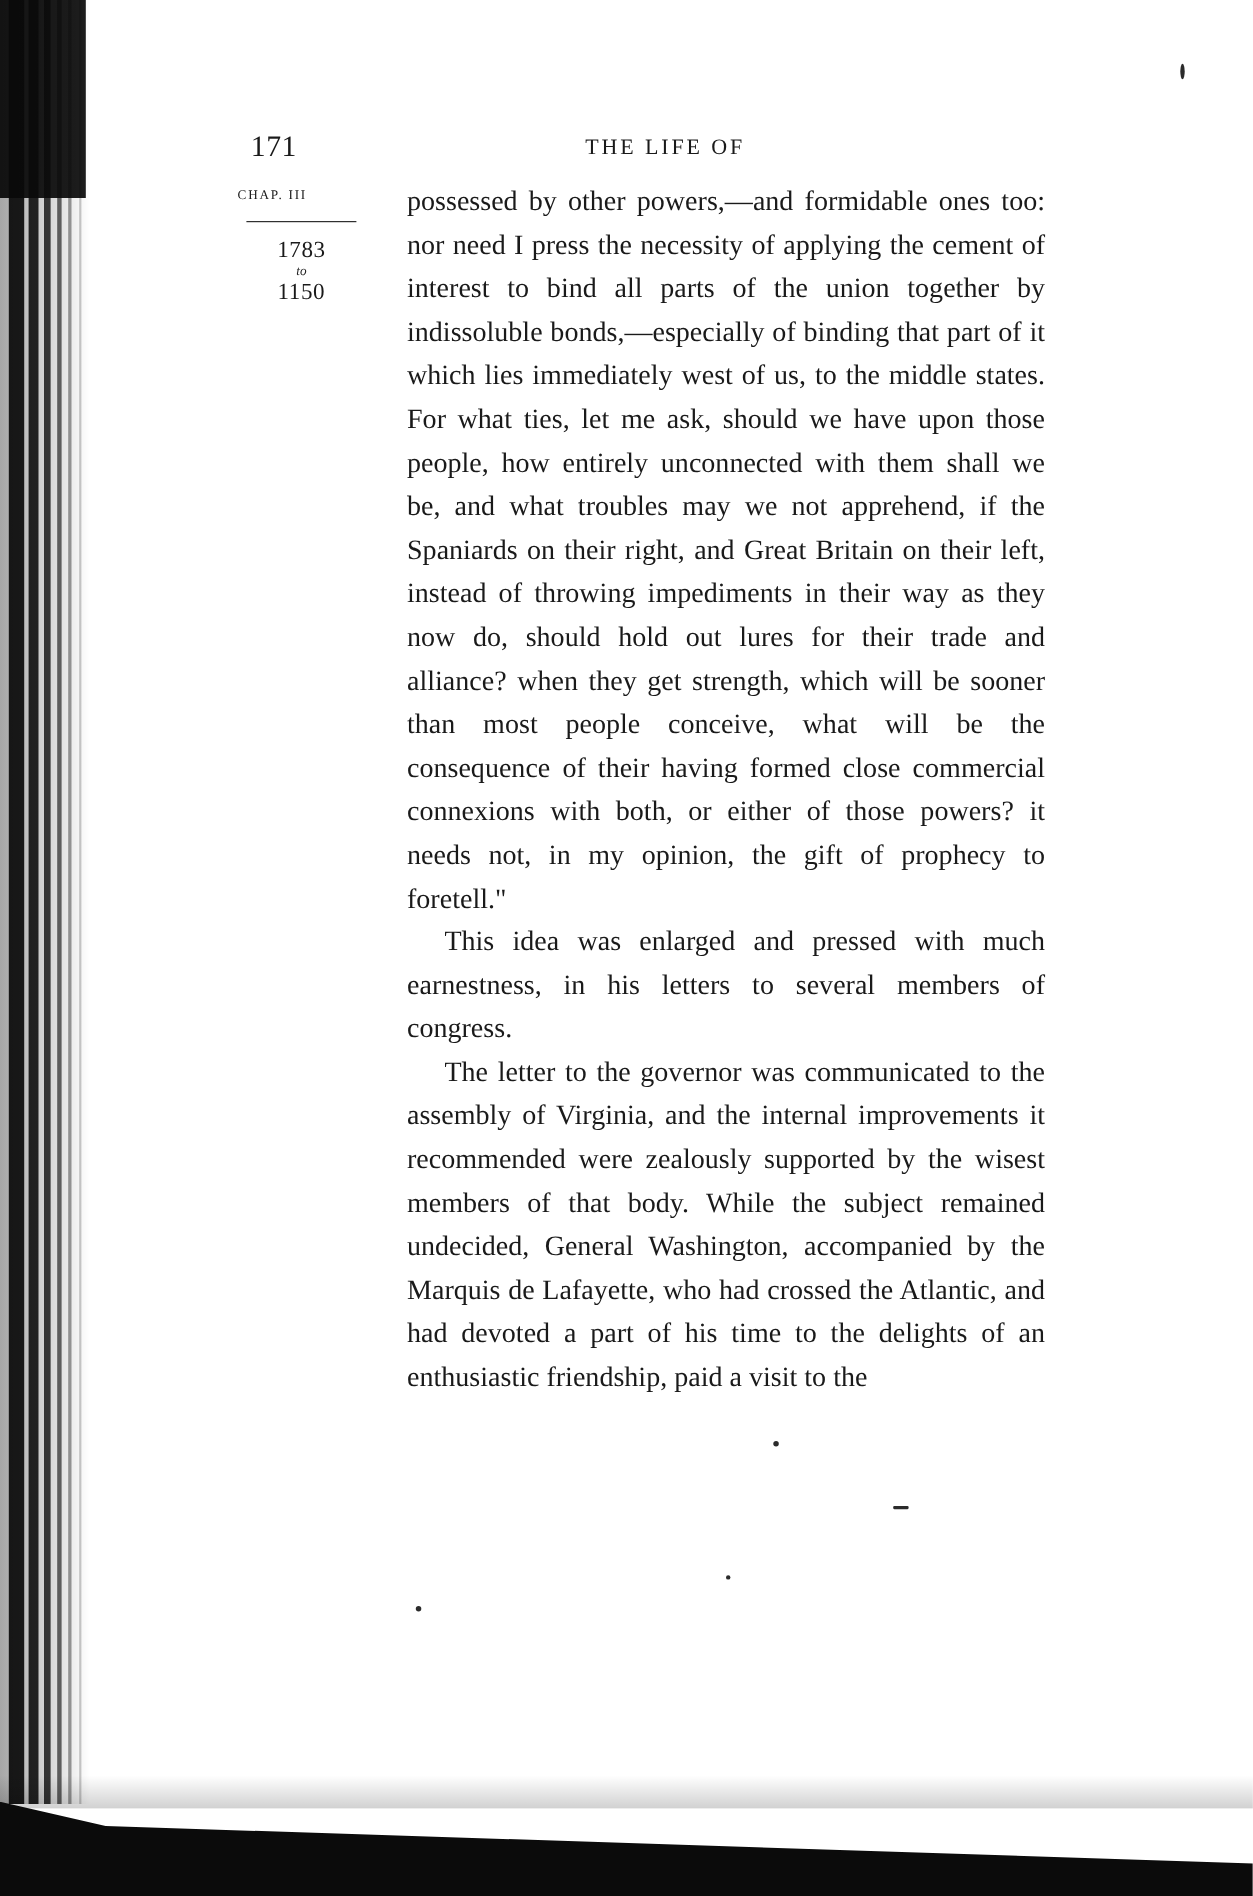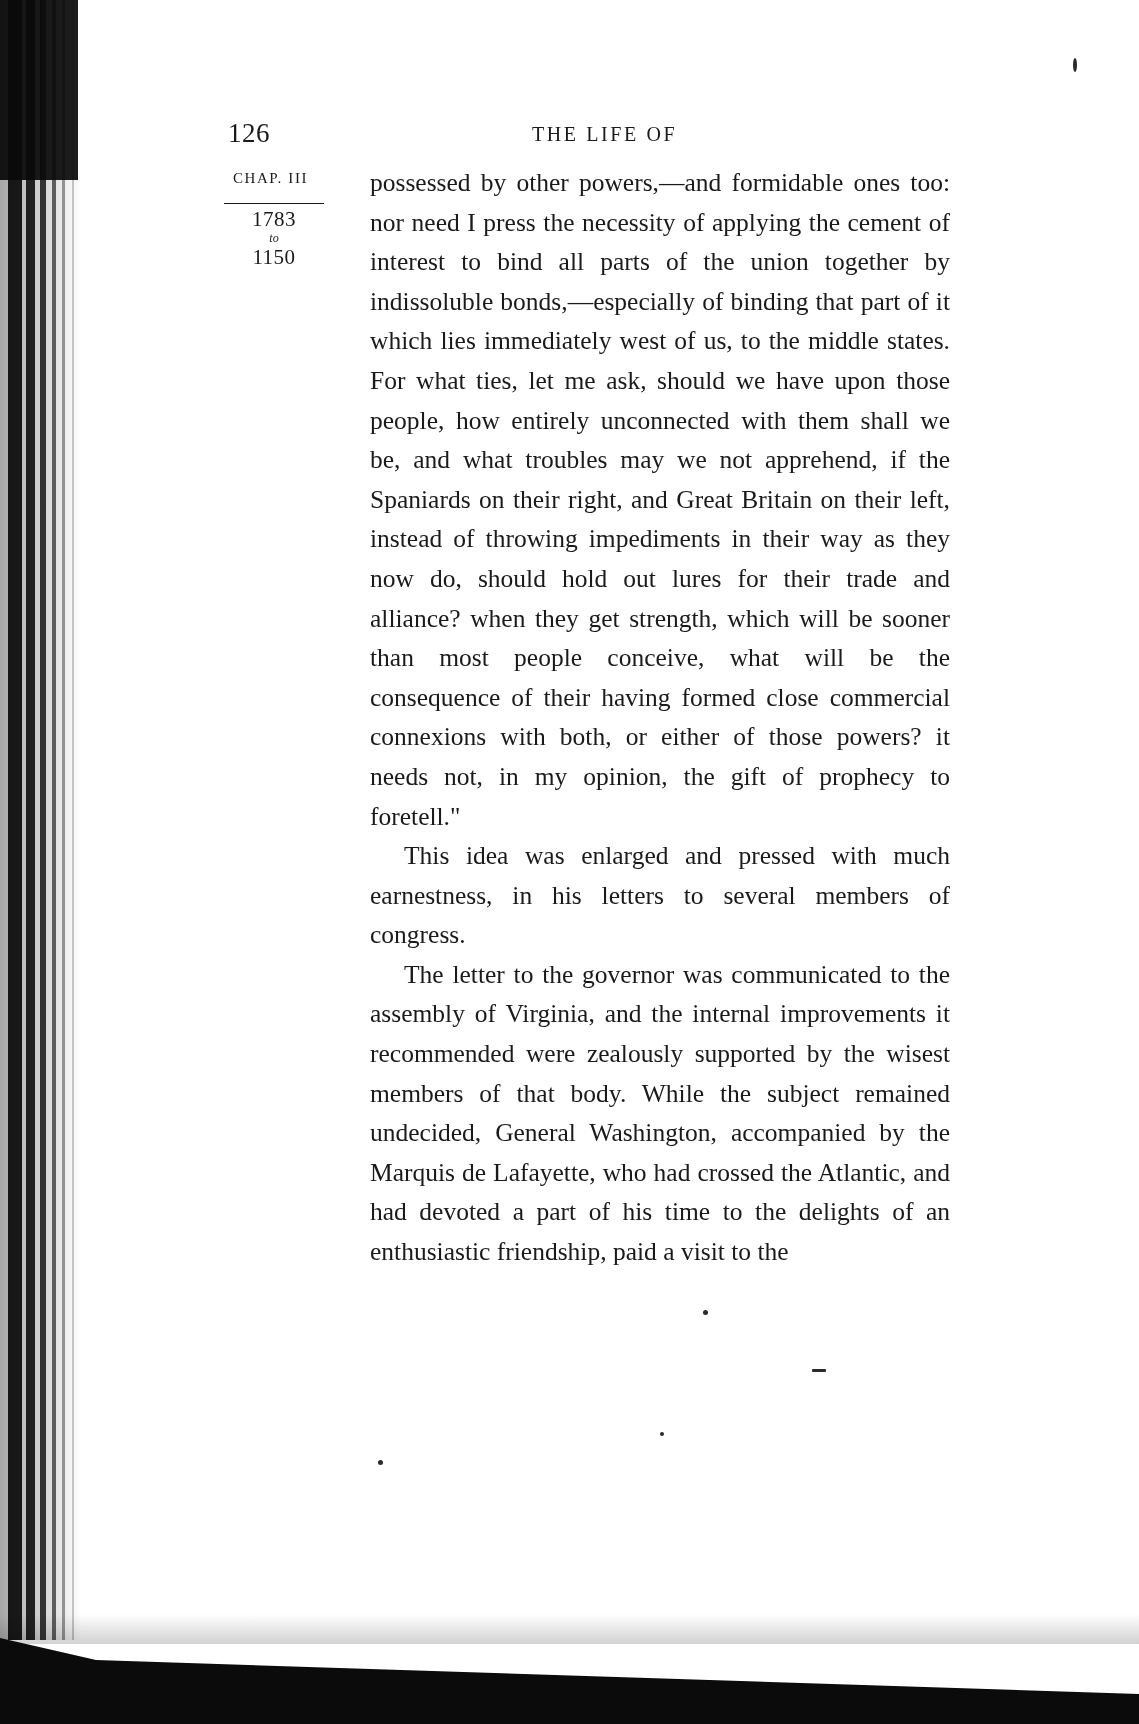--- a/index.html
+++ b/index.html
@@ -100,34 +100,34 @@
 
   
   .sidenote {
     position: absolute;
     left: 200px;
     top: 170px;
     width: 125px;
     text-align: center;
   }
   .chap-label {
-    font-size: 15px;
+    font-size: 12px;
     letter-spacing: 1.6px;
-    text-align: center;
+    text-align: left;
     padding-left: 16px;
   }
   .year-block {
     margin-top: 16px;
     width: 100px;
     margin-left: 24px;
   }
   .year-top {
     font-size: 21px;
     border-top: 1.5px solid #1a1a1a;
-    padding-top: 3px;
+    padding-top: 13px;
     letter-spacing: .5px;
   }
   .year-to {
     font-size: 12px;
     line-height: 1.1;
     font-style: italic;
   }
   .year-bottom {
     font-size: 21px;
     letter-spacing: .5px;
@@ -165,21 +165,21 @@
   <div class="gutter-band g3"></div>
   <div class="gutter-band g4"></div>
   <div class="gutter-band g5"></div>
   <div class="gutter-band g6"></div>
   <div class="gutter-fade"></div>
 </div>
 
 <div class="page">
 
   <div class="header-row">
-    <div class="folio">126</div>
+    <div class="folio">171</div>
     <div class="running-head">THE LIFE OF</div>
   </div>
 
   <div class="sidenote">
     <div class="chap-label">CHAP. III</div>
     <div class="year-block">
       <div class="year-top">1783</div>
       <div class="year-to">to</div>
       <div class="year-bottom">1150</div>
     </div>

